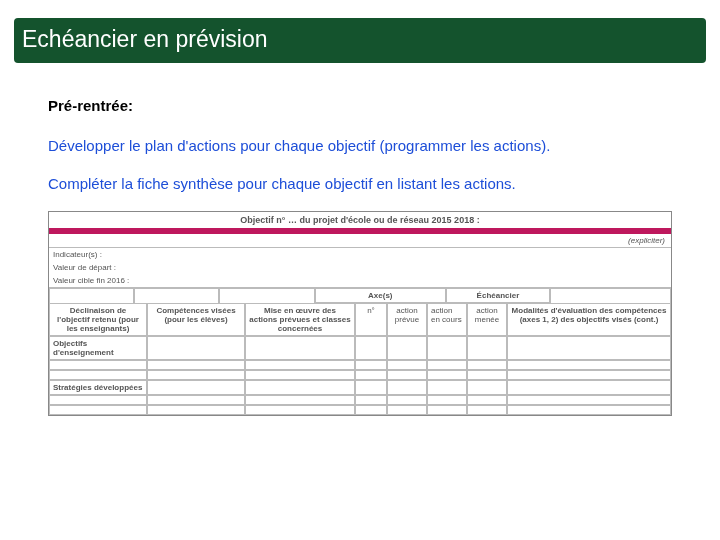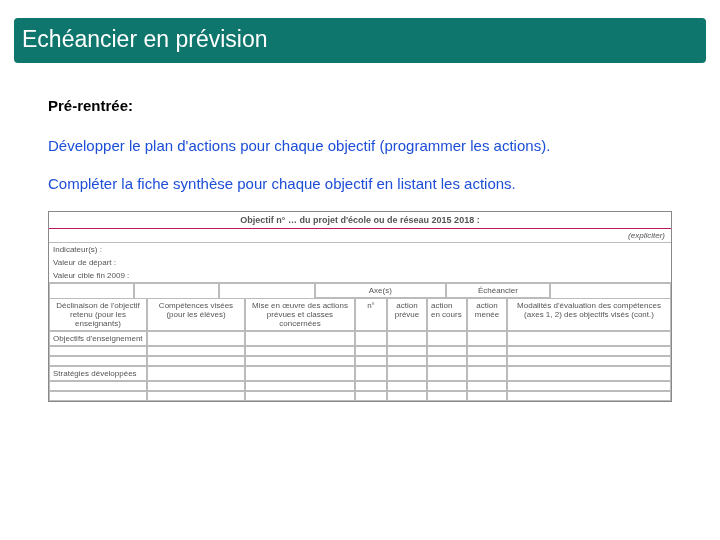--- a/index.html
+++ b/index.html
@@ -6,21 +6,21 @@
     margin: 0;
     padding: 0;
     width: 720px;
     height: 540px;
     background: #ffffff;
     font-family: Arial, Helvetica, sans-serif;
     color: #000;
   }
   .title-bar {
     margin: 18px 14px 0 14px;
-    background: #0f766e;
+    background: #14532d;
     color: #ffffff;
     font-size: 23px;
     padding: 8px 8px 10px 8px;
     border-radius: 4px;
   }
   .content {
     padding: 34px 48px 0 48px;
   }
   .subhead {
     color: #000000;
@@ -48,30 +48,30 @@
     padding: 2px 3px;
     box-sizing: border-box;
     min-height: 14px;
     overflow: hidden;
   }
   .obj-title {
     text-align: center;
     font-weight: bold;
     font-size: 9px;
     padding: 3px 0;
-    border-bottom: 1px solid #be185d;
+    border-bottom: 6px solid #be185d;
   }
   .expl {
     text-align: right;
     font-style: italic;
     font-size: 8px;
     padding: 2px 6px;
     border-bottom: 1px solid #bbb;
   }
-  .bold { font-weight: normal; }
+  .bold { font-weight: bold; }
   .fieldline {
     display: flex;
     flex-direction: column;
   }
   .fieldline .lab {
     width: 100px;
     padding: 2px 4px;
   }
   .fieldline .val {
     flex: 1;
@@ -108,21 +108,21 @@
 
   <div class="fieldline">
     <div class="lab">Indicateur(s) :</div>
     <div class="val"></div>
   </div>
   <div class="fieldline">
     <div class="lab">Valeur de départ :</div>
     <div class="val"></div>
   </div>
   <div class="fieldline" style="border-bottom:1px solid #bbb;">
-    <div class="lab">Valeur cible fin 2009 :</div>
+    <div class="lab">Valeur cible fin 2016 :</div>
     <div class="val"></div>
   </div>
 
   <div class="row">
     <div class="cell c1" style="border-bottom:none;"></div>
     <div class="cell c2" style="border-bottom:none;"></div>
     <div class="cell c3" style="border-bottom:none;"></div>
     <div class="cell axe-head bold">Axe(s)</div>
     <div class="cell ech-head bold">Échéancier</div>
     <div class="cell c8" style="border-bottom:none;"></div>

